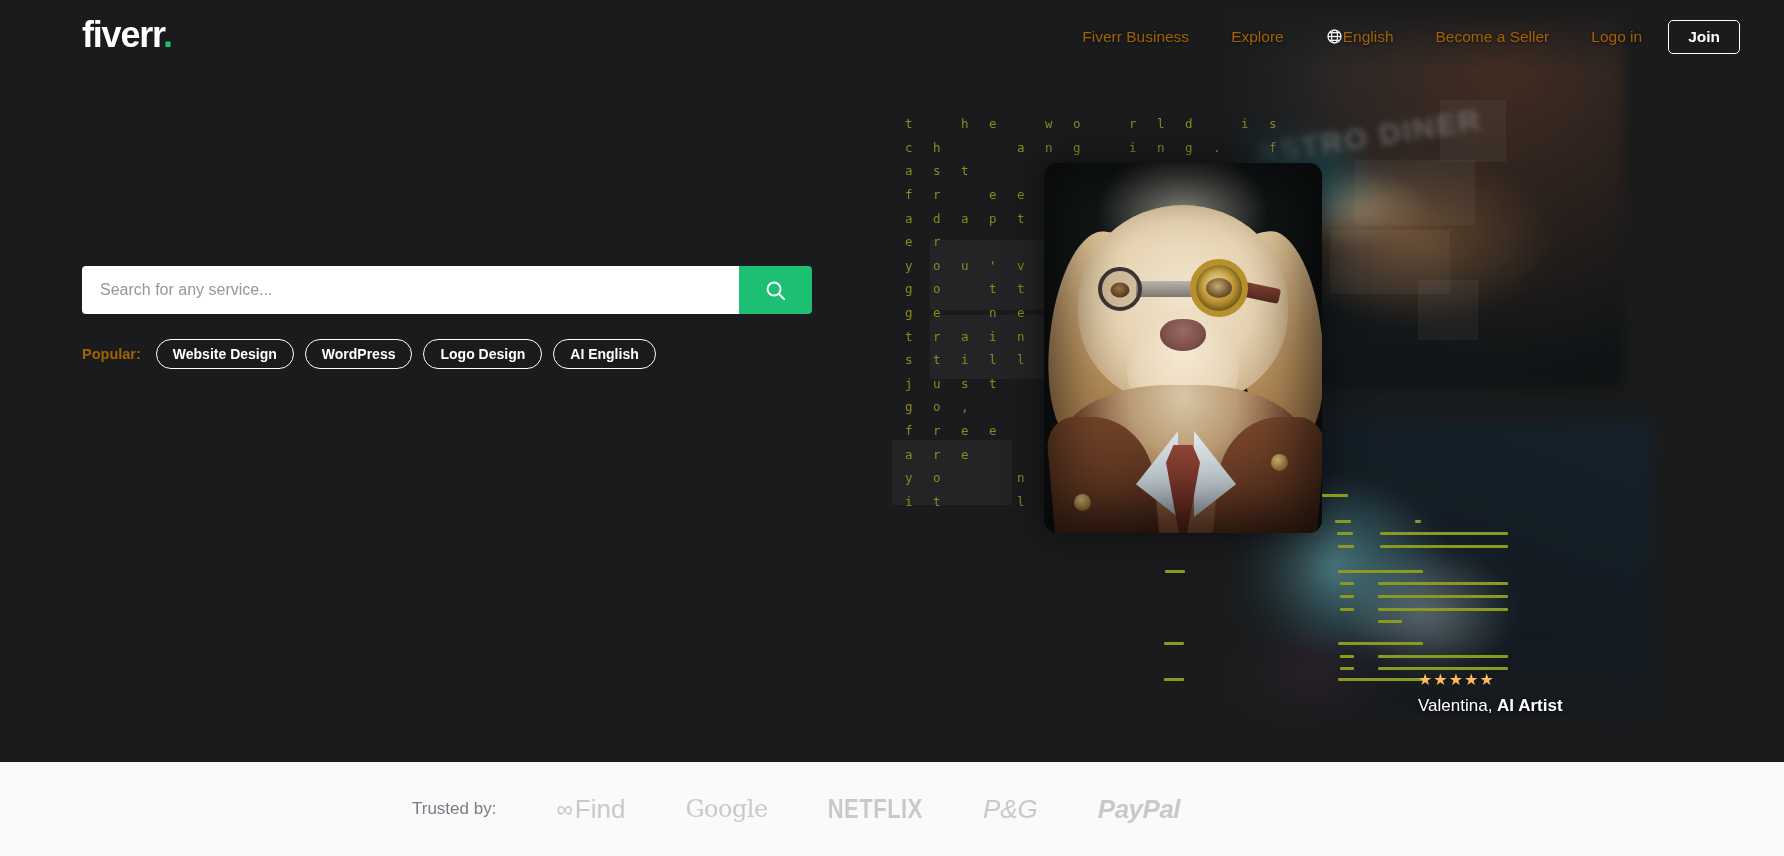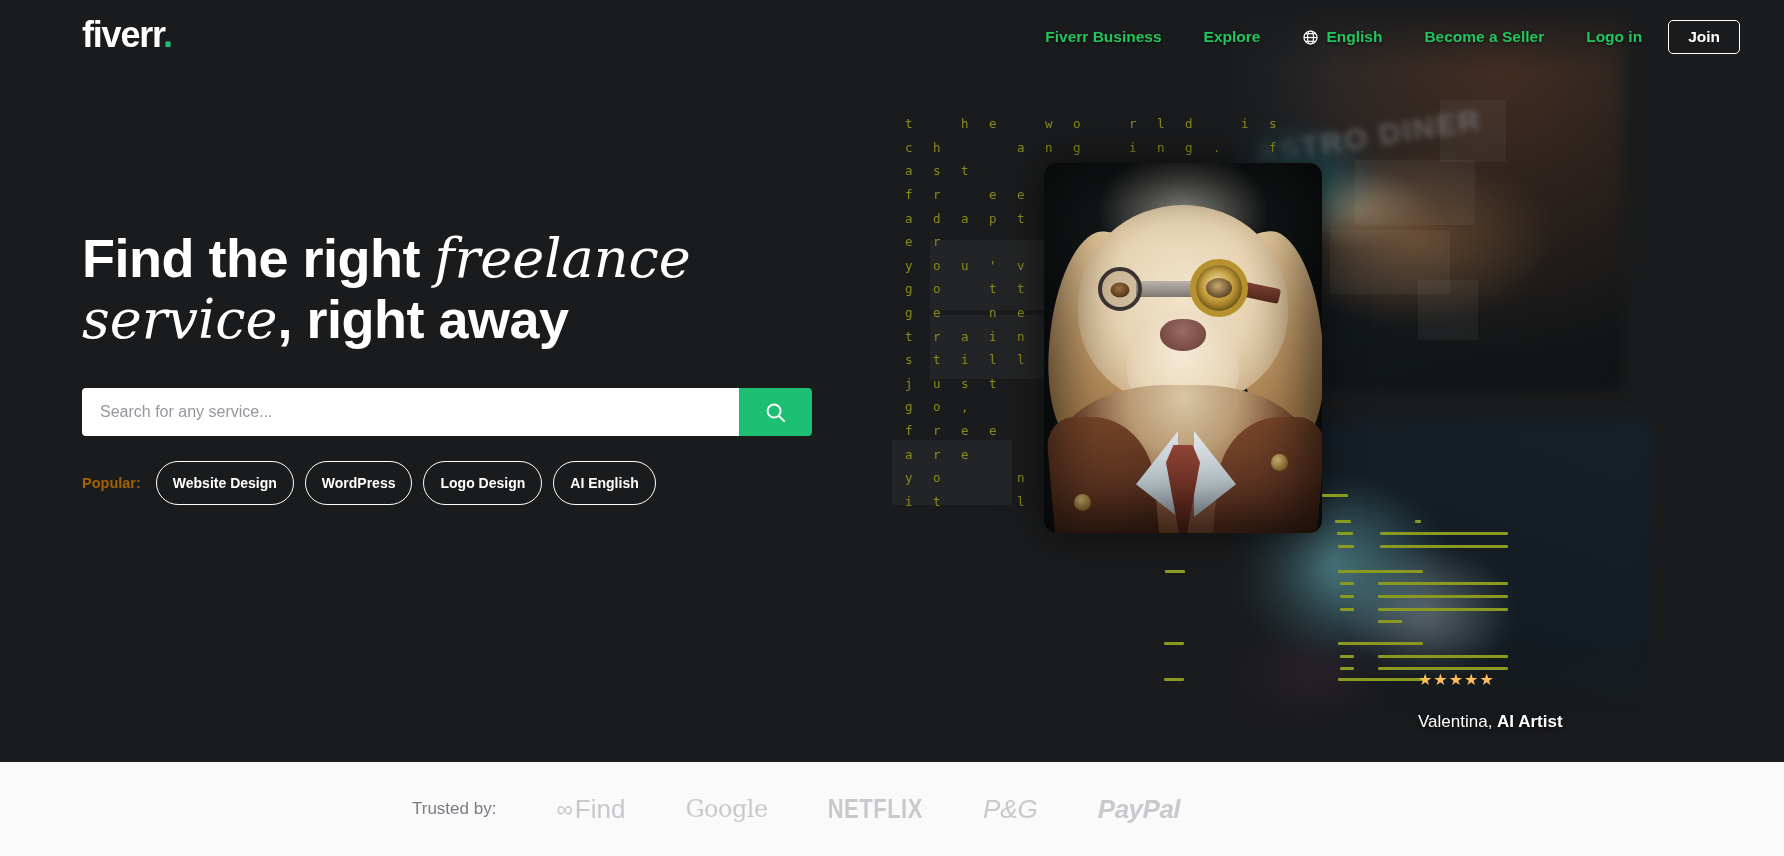--- a/index.html
+++ b/index.html
@@ -180,42 +180,42 @@
   }
 
   
   .glines { position:absolute; left:1290px; top:482px; width:280px; height:200px; }
   .glines i { position:absolute; display:block; height:3px; background:#8a9a20; border-radius:1px; }
 
   
   .credit { position:absolute; left:1418px; top:672px; }
   .credit .stars { font-size:16px; color:#ffbe5b; letter-spacing:1px; line-height:1; }
   .credit .who {
-    margin-top:24px; color:#fff; font-size:17px; font-weight:400;
+    margin-top:8px; color:#fff; font-size:17px; font-weight:400;
     text-shadow:0 1px 4px rgba(0,0,0,.8);
   }
   .credit .who b { font-weight:700; }
 
   
   .header {
     position:absolute; left:0; top:0; width:100%; height:74px;
     display:flex; align-items:center; z-index:6;
   }
   .logo {
     margin-left:82px; font-size:36px; font-weight:700; color:#fff;
     letter-spacing:-1.2px; line-height:1; position:relative; top:-2px;
   }
   .logo .dot { color:#1dbf73; }
   .nav { margin-left:auto; margin-right:44px; display:flex; align-items:center; gap:26px; }
   .nav a {
-    color:#22c55e; font-size:15.5px; font-weight:700; text-decoration:none; white-space:nowrap;
+    color:#a16207; font-size:15.5px; font-weight:400; text-decoration:none; white-space:nowrap;
     text-shadow:0 1px 3px rgba(0,0,0,.6);
     padding-left:16px;
   }
-  .nav .lang { display:flex; align-items:center; gap:7px; }
+  .nav .lang { display:flex; align-items:flex-start; }
   .globe { width:17px; height:17px; display:block; }
   .join {
     border:1px solid #fff; border-radius:5px; padding:7px 19px;
     color:#fff; font-size:15.5px; font-weight:700; background:transparent;
     font-family:"Liberation Sans", sans-serif; cursor:pointer;
   }
 
   
   .content { position:absolute; left:82px; top:228px; width:760px; z-index:5; }
   .headline {
@@ -233,21 +233,21 @@
     font-size:16px; color:#222; font-family:"Liberation Sans", sans-serif;
   }
   .searchbar input::placeholder { color:#95979d; }
   .search-btn {
     width:73px; background:#1dbf73; border:0; cursor:pointer;
     display:flex; align-items:center; justify-content:center;
   }
   .popular { margin-top:25px; display:flex; align-items:center; gap:11px; }
   .popular .lbl { color:#a16207; font-size:14.5px; font-weight:700; margin-right:4px; }
   .popular .tag {
-    border:1px solid #fff; border-radius:50px; padding:13px 16px;
+    border:1px solid #fff; border-radius:50px; padding:6px 16px;
     color:#fff; font-size:14px; font-weight:700; background:transparent;
     white-space:nowrap; font-family:"Liberation Sans", sans-serif; cursor:pointer;
   }
 
   
   .trusted {
     position:absolute; left:0; bottom:0; width:100%; height:94px;
     background:#fafafa; display:flex; align-items:center;
   }
   .trusted .inner {
@@ -499,21 +499,20 @@
           </svg>
           <span>English</span>
         </a>
         <a href="#">Become a Seller</a>
         <a href="#">Logo in</a>
         <button class="join">Join</button>
       </nav>
     </header>
 
     <div class="content">
-      <h1 class="headline"><span>Find the right </span><em>freelance</em><br><em>service</em><span>, right away</span></h1>
 
       <div class="searchbar">
         <input type="text" placeholder="Search for any service..." style="">
         <button class="search-btn">
           <svg width="23" height="23" viewBox="0 0 24 24" fill="none" stroke="#fff" stroke-width="2" stroke-linecap="round">
             <circle cx="10.5" cy="10.5" r="6.8"></circle>
             <line x1="15.6" y1="15.6" x2="21" y2="21"></line>
           </svg>
         </button>
       </div>

